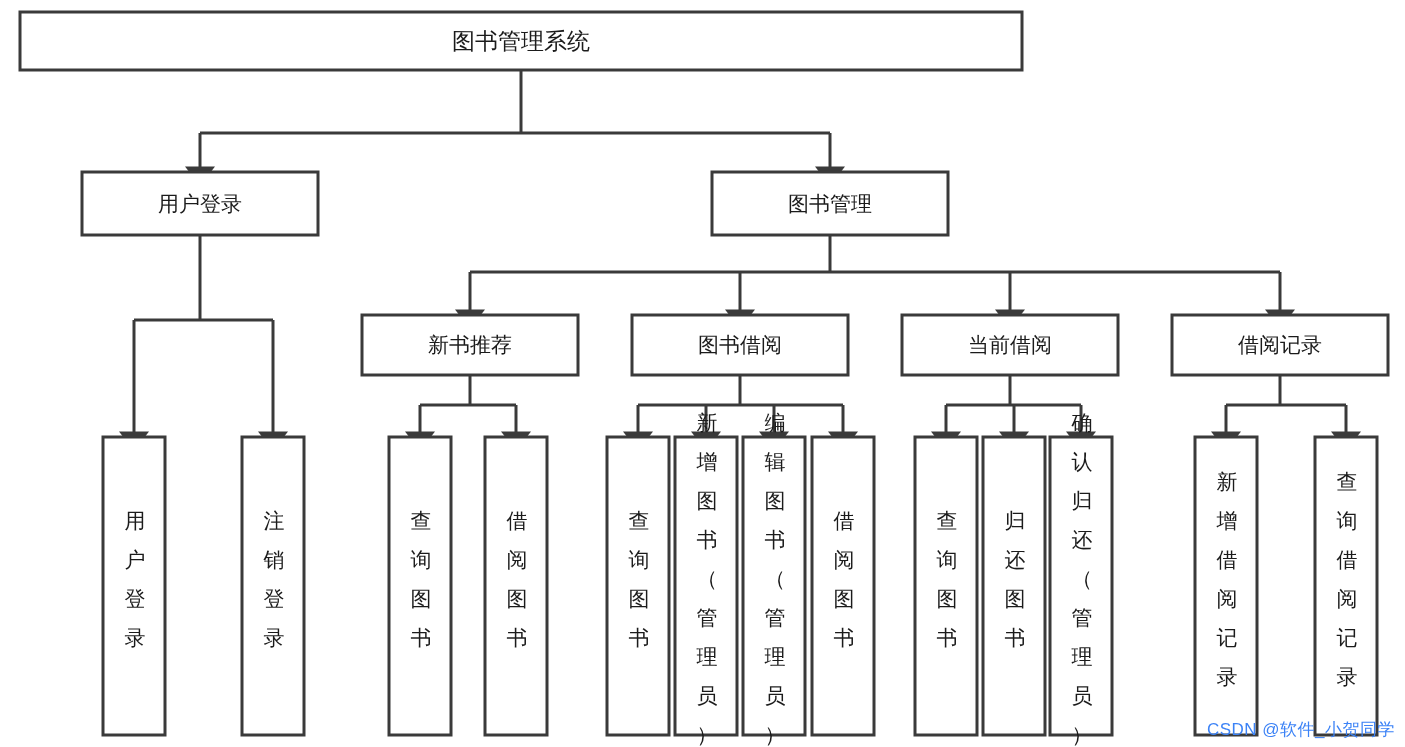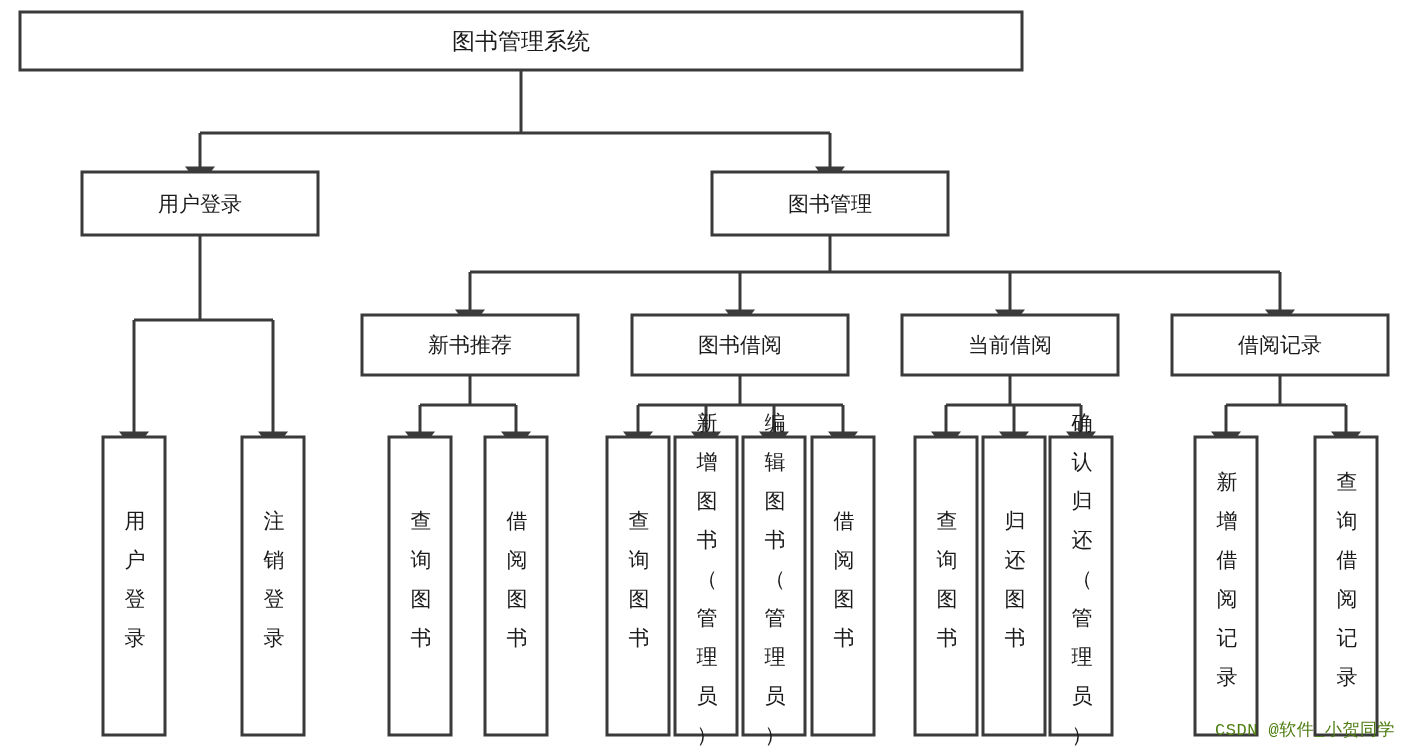--- a/index.html
+++ b/index.html
@@ -11,21 +11,21 @@
   .link{stroke:#3a3a3a;stroke-width:3;fill:none;stroke-linecap:butt;}
   .nodetext{fill:#1b1b1b;font-family:"DejaVu Sans","Liberation Sans",sans-serif;
             text-anchor:middle;dominant-baseline:middle;}
   .t-title{font-size:23px;}
   .t-l1{font-size:21px;}
   .t-l2{font-size:21px;}
   .vlabel{font-size:21px;fill:#1b1b1b;
           font-family:"DejaVu Sans","Liberation Sans",sans-serif;
           text-anchor:middle;}
   .watermark{position:absolute;right:10px;bottom:6px;font-size:17px;
-             color:#4d7c0f;font-family:Liberation Mono, monospace;
+             color:#3b82f6;font-family:Liberation Sans, sans-serif;
              white-space:nowrap;letter-spacing:0.5px;}
 </style>
 </head>
 <body>
 
 <div id="diagram-root">
 
   <svg id="flow" viewBox="0 0 1405 747">
     <defs>
       <marker id="arrowhead" markerWidth="9" markerHeight="10" refX="1.2" refY="5" orient="auto" markerUnits="strokeWidth">

